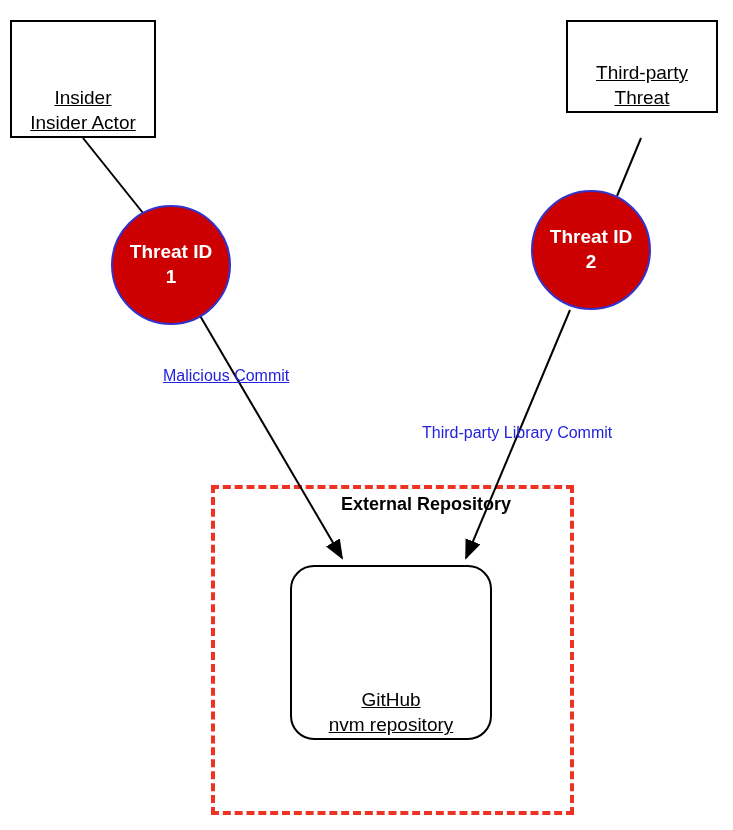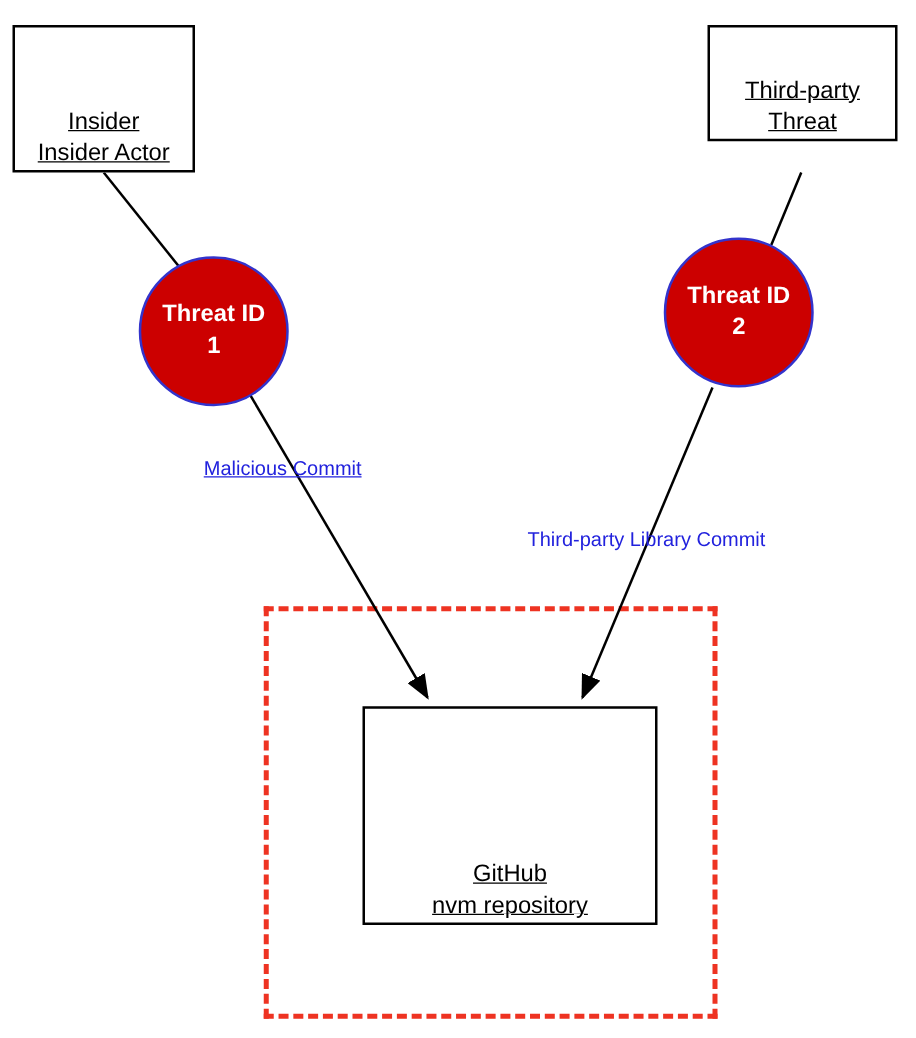--- a/index.html
+++ b/index.html
@@ -86,20 +86,21 @@
       <marker id="arrowhead" markerWidth="10" markerHeight="8" refX="9" refY="4" orient="auto" markerUnits="strokeWidth">
         <path d="M0,0 L10,4 L0,8 z" fill="#000000"></path>
       </marker>
     </defs>
     <line x1="83" y1="138" x2="147" y2="218" stroke="#000000" stroke-width="2"></line>
     <line x1="641" y1="138" x2="617" y2="196" stroke="#000000" stroke-width="2"></line>
     <line x1="199" y1="314" x2="342" y2="558" stroke="#000000" stroke-width="2" marker-end="url(#arrowhead)"></line>
     <line x1="570" y1="310" x2="466" y2="558" stroke="#000000" stroke-width="2" marker-end="url(#arrowhead)"></line>
   </svg>
 
+  <div class="group-label" style="left:341px; top:494px;">External Repository</div>
 
   <div class="node-box" style="left:10px; top:20px; width:146px; height:118px;">
     <div>
       <span class="txt-line">Insider</span>
       <span class="txt-line">Insider Actor</span>
     </div>
   </div>
 
   <div class="node-box" style="left:566px; top:20px; width:152px; height:93px;">
     <div>
@@ -115,21 +116,21 @@
     </div>
   </div>
 
   <div class="node-circle" style="left:531px; top:190px; width:120px; height:120px;">
     <div>
       <span class="txt-line">Threat ID</span>
       <span class="txt-line">2</span>
     </div>
   </div>
 
-  <div class="node-box" style="left:290px; top:565px; width:236px; height:175px;">
+  <div class="node-box" style="left:290px; top:565px; width:202px; height:175px;border-radius:24px;">
     <div>
       <span class="txt-line">GitHub</span>
       <span class="txt-line">nvm repository</span>
     </div>
   </div>
 
   <div class="edge-label" style="left:163px; top:367px;text-decoration:underline;">Malicious Commit</div>
 
   <div class="edge-label" style="left:422px; top:380px;margin-top:44px;">Third-party Library Commit</div>
 

